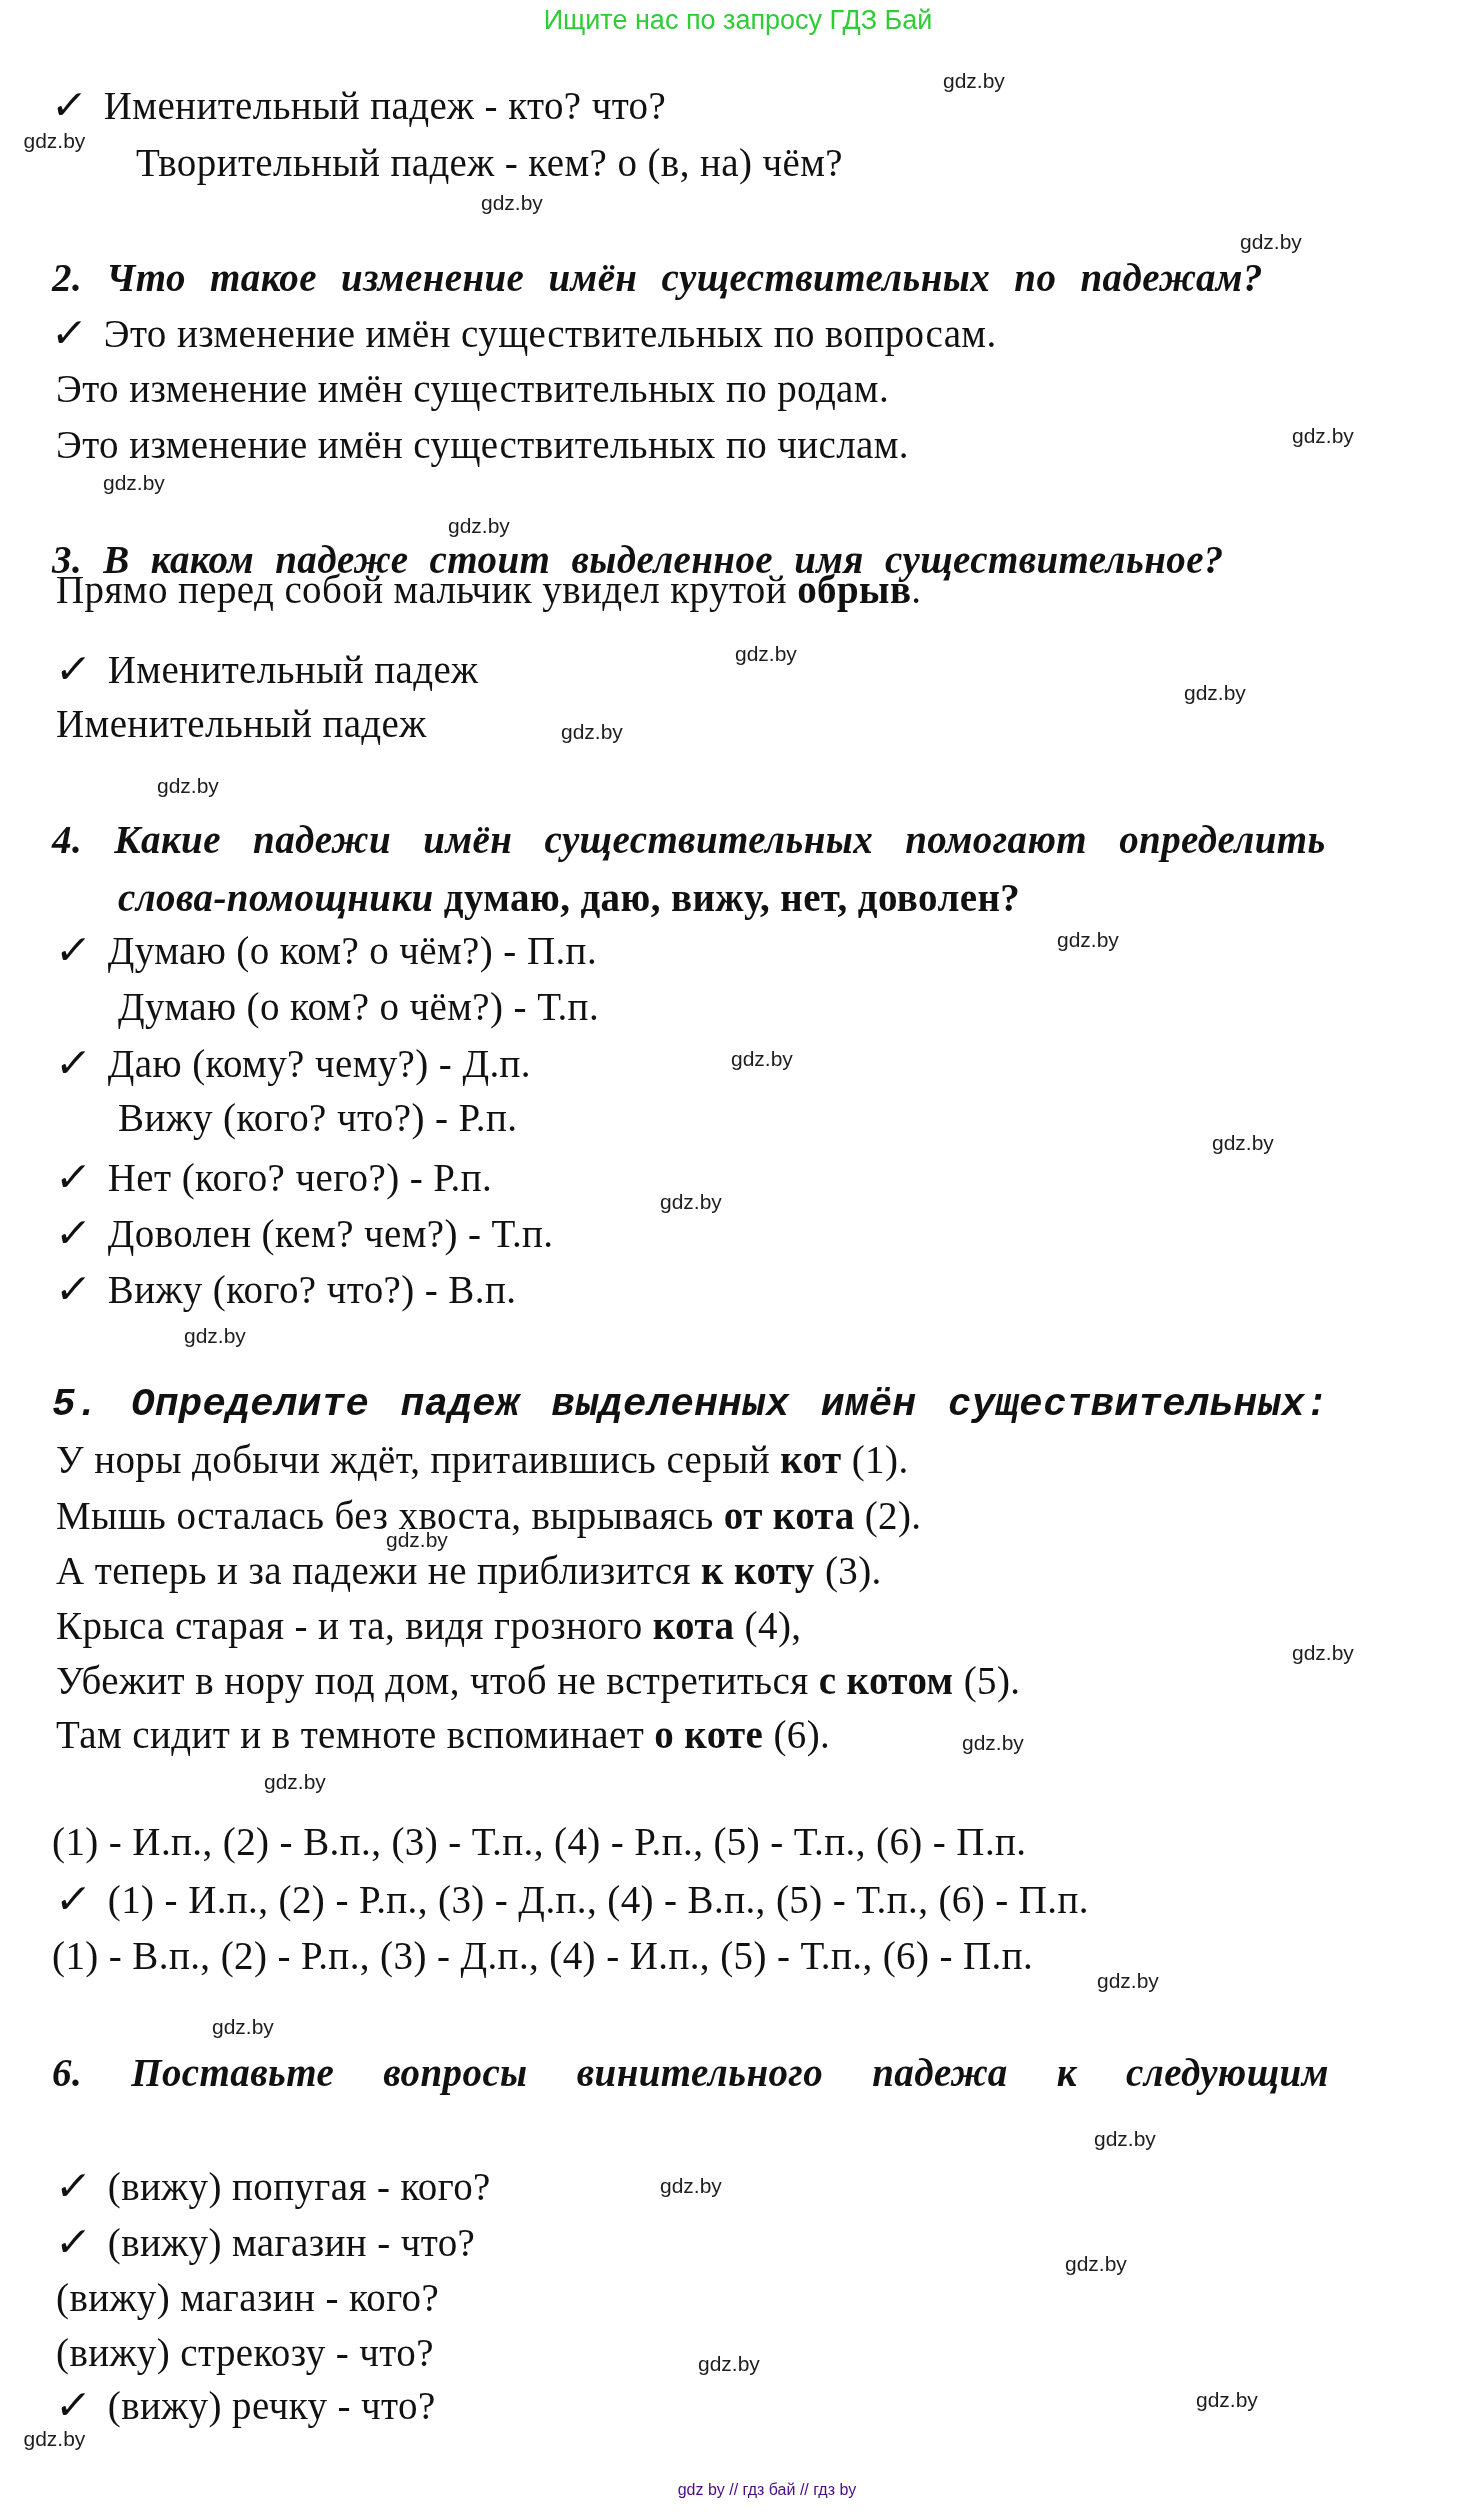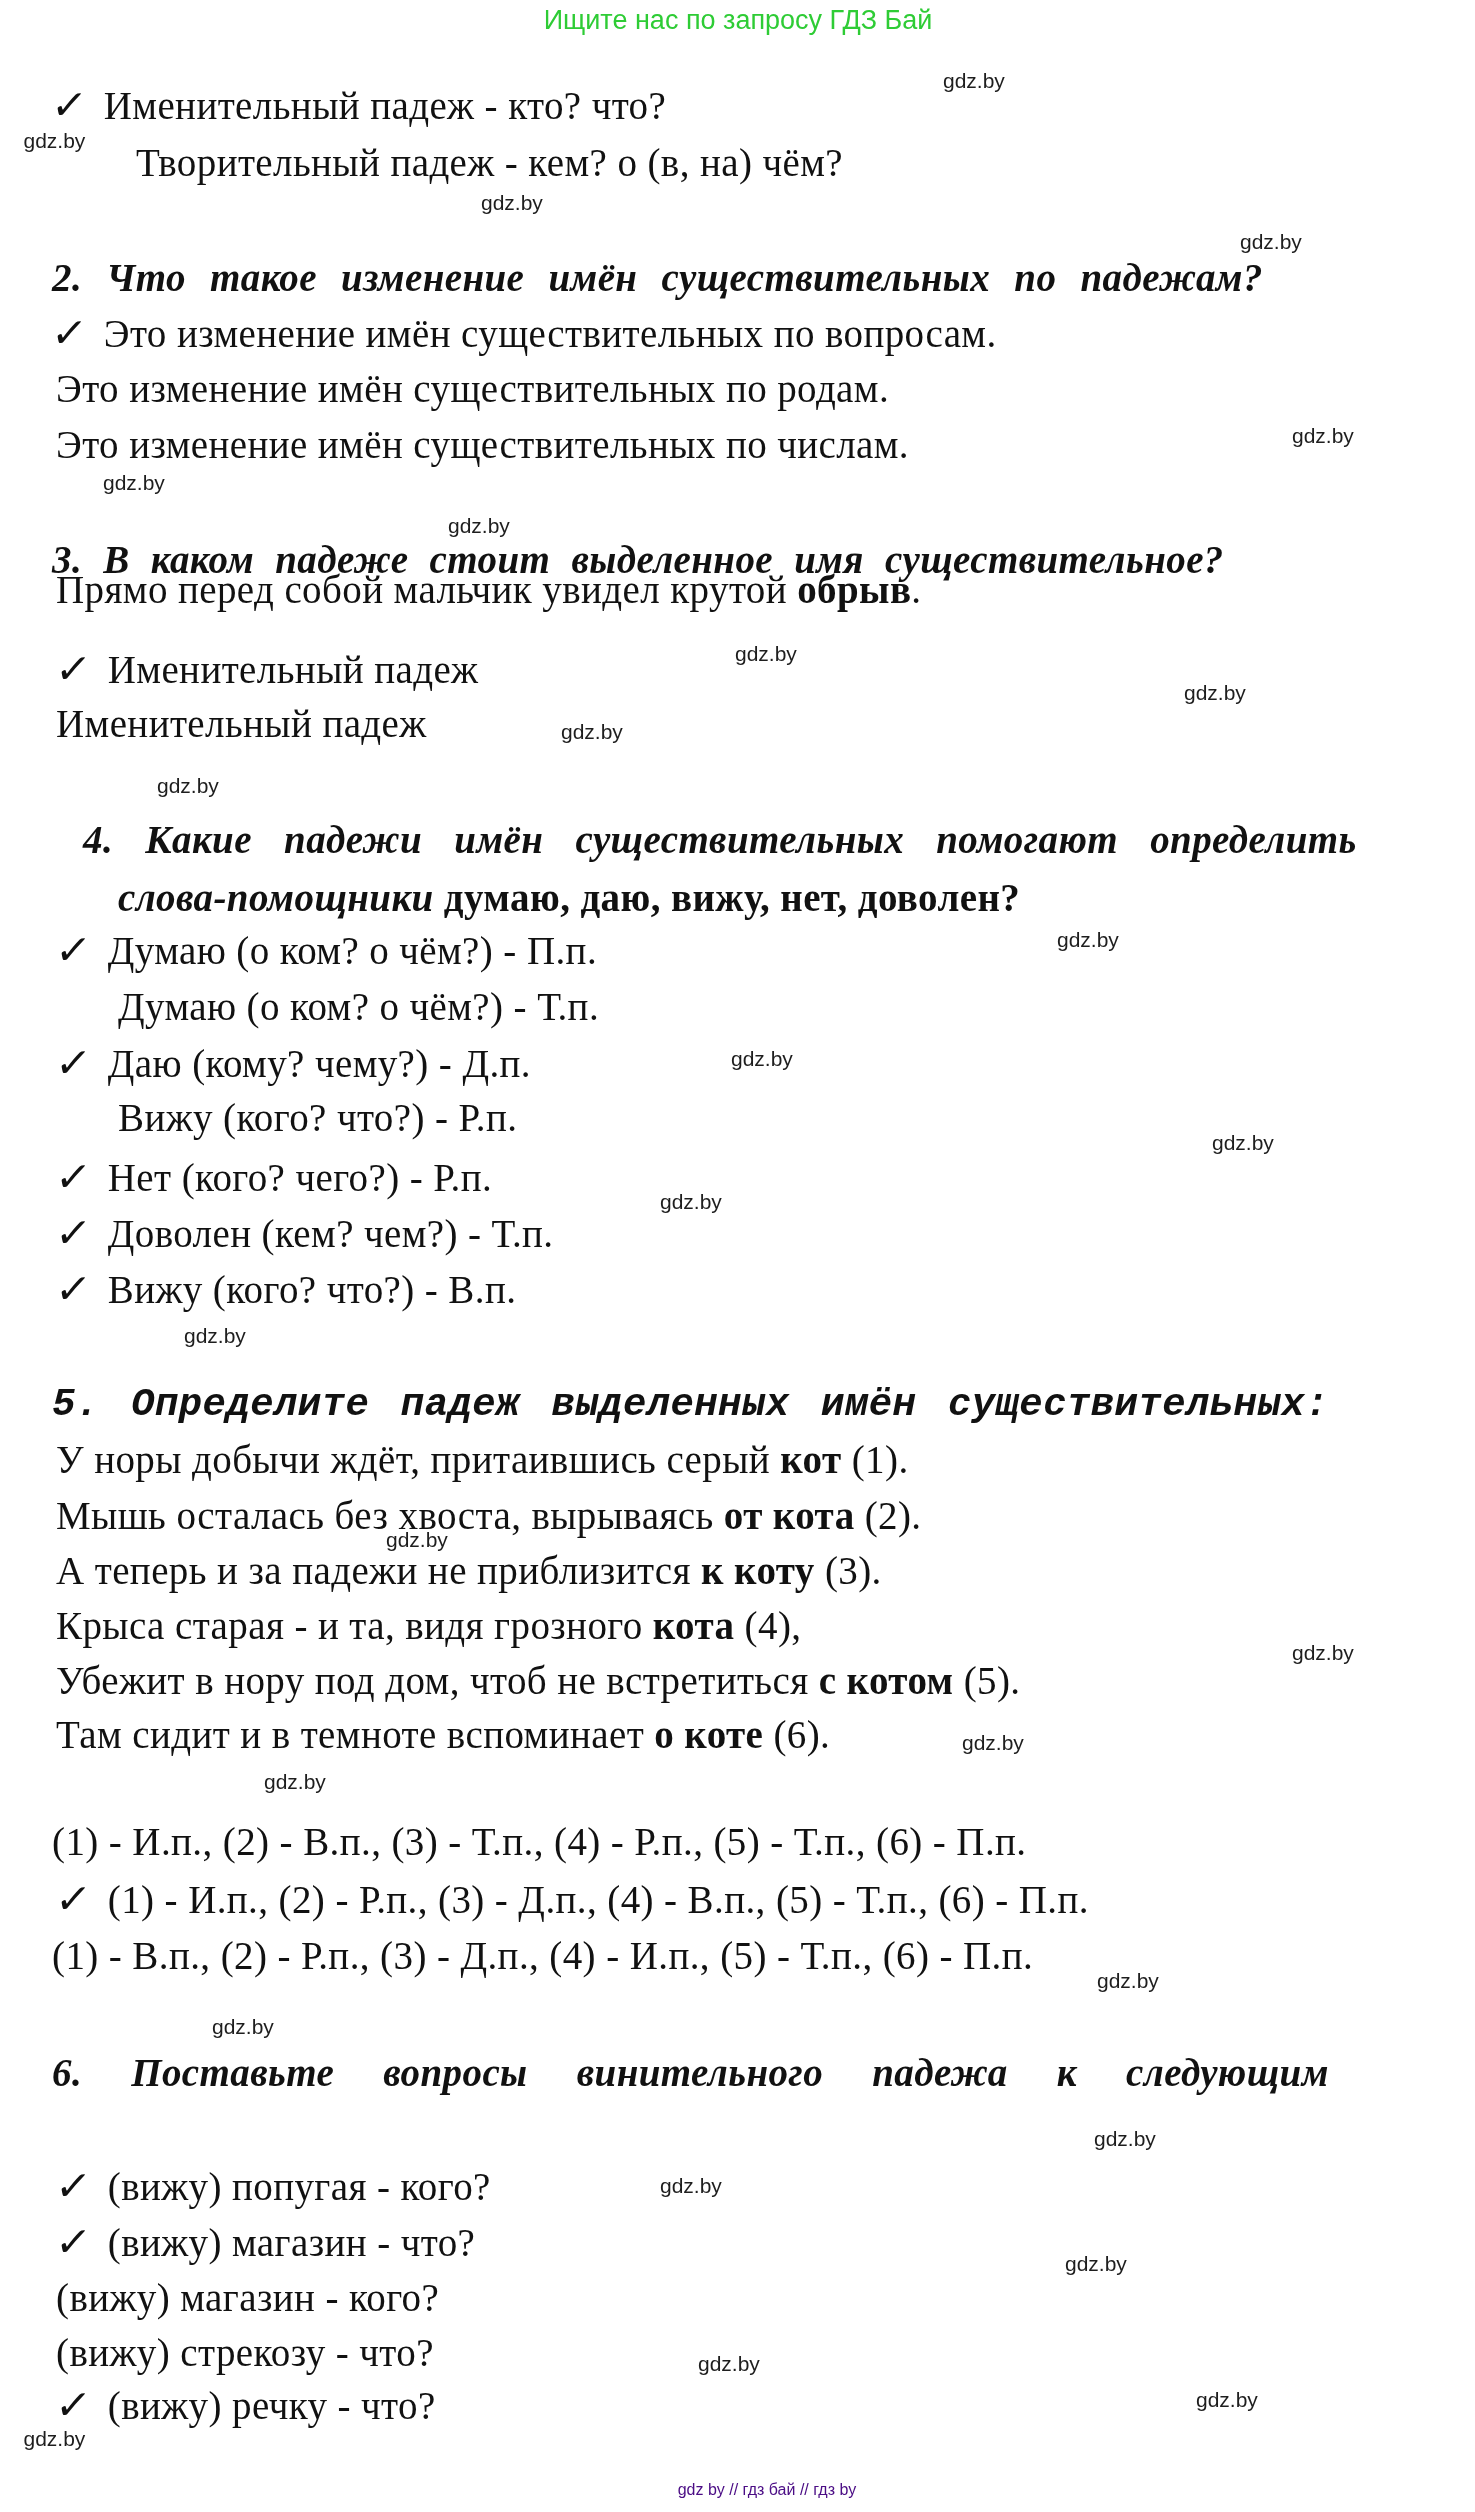--- a/index.html
+++ b/index.html
@@ -13,21 +13,21 @@
     font-family:"Liberation Sans", sans-serif;font-size:27px;color:#2ecc35;
   }
   .line{
     position:absolute;white-space:nowrap;font-size:39px;line-height:44px;
     letter-spacing:0.4px;
   }
   .h{font-weight:bold;font-style:italic;}
   .h.ws2{word-spacing:14px;}
   .h.ws3{word-spacing:11px;}
   .h.ws5{word-spacing:7.8px;font-family:Liberation Mono, monospace;}
-  .h.just4{word-spacing:22px;margin-left:31px;}
+  .h.just4{word-spacing:22px;}
   .h.just6{word-spacing:39px;}
   .check{
     display:inline-block;font-family:"DejaVu Sans", sans-serif;
     font-size:41px;font-weight:bold;margin-right:17px;
     transform:skewX(-8deg);vertical-align:baseline;
   }
   .b{font-weight:bold;}
   .bi{font-weight:bold;font-style:italic;}
   .wm{
     position:absolute;font-family:"Liberation Sans", sans-serif;

